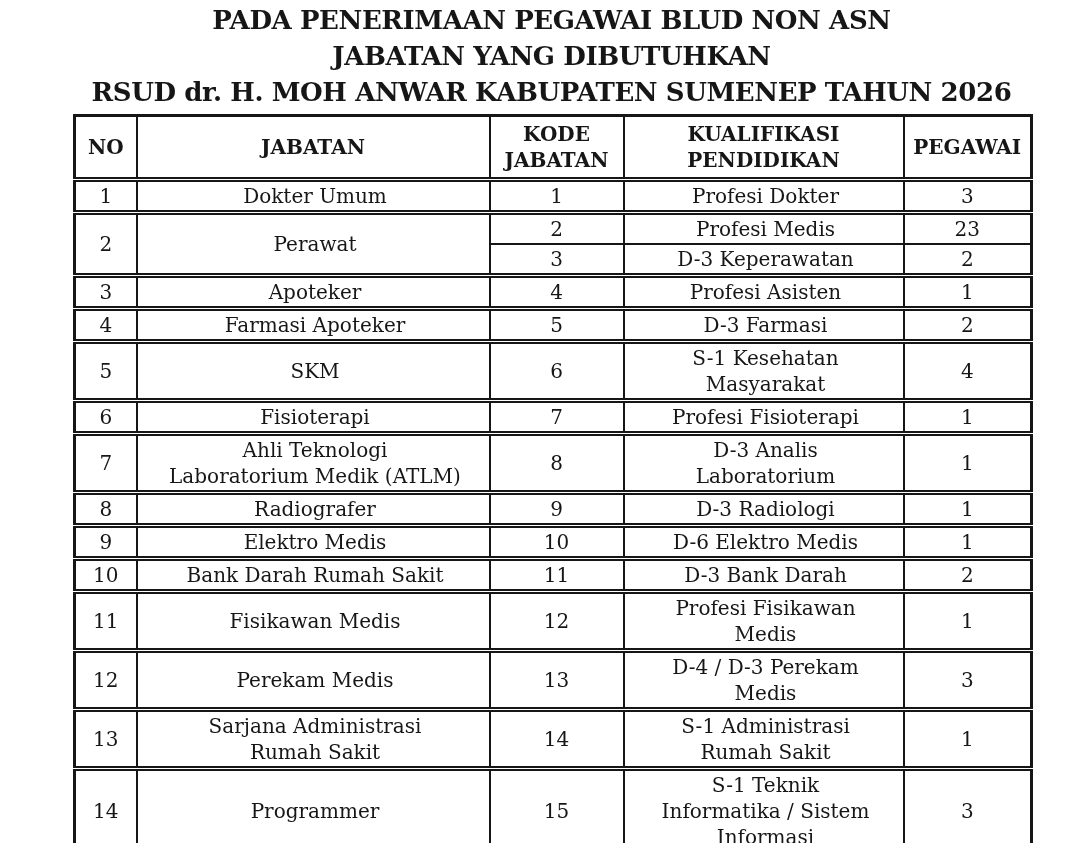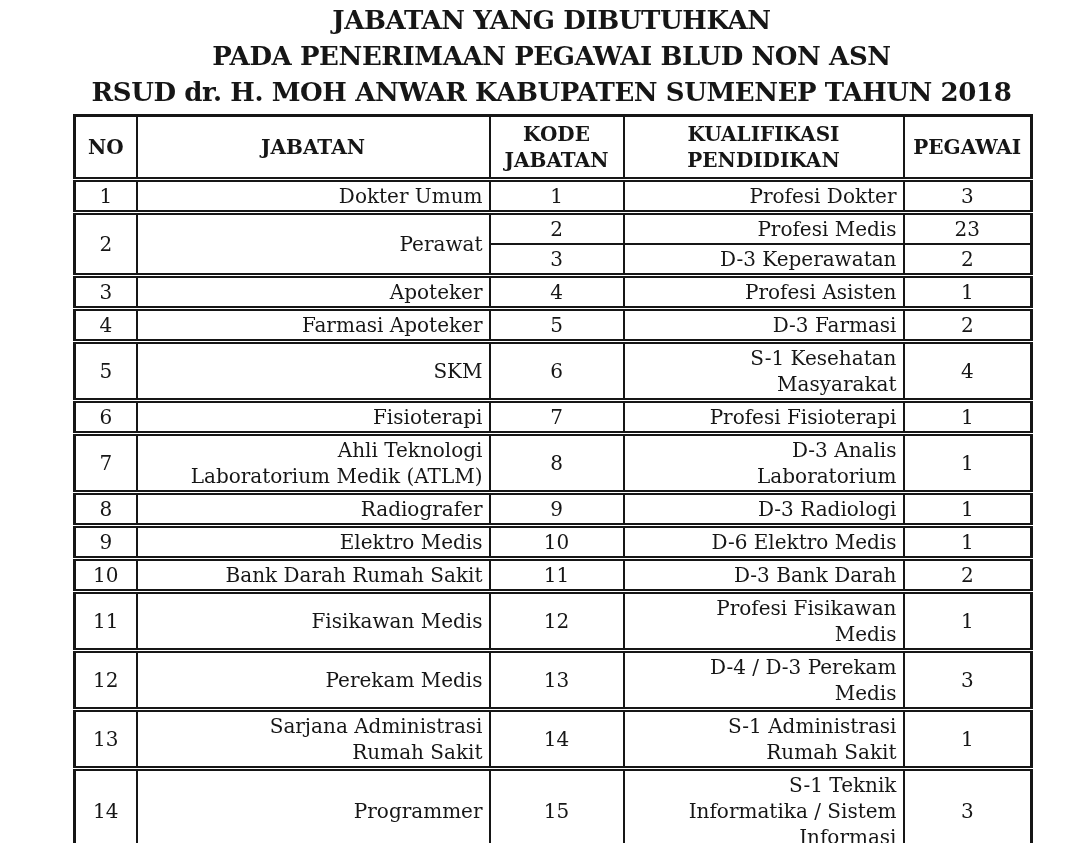--- a/index.html
+++ b/index.html
@@ -47,33 +47,33 @@
     text-align: center;
     line-height: 26px;
     padding: 4px 2px;
   }
   td {
     font-size: 20px;
     line-height: 26px;
     padding: 1px 6px;
   }
   td.c { text-align: center; }
-  td.l { text-align: right; padding-left: 10px; }
+  td.l { text-align: center; padding-left: 10px; }
   tr.major > td { border-top: 5px double #161616; }
   tr.sub > td { border-top: 2px solid #161616; }
 </style>
 </head>
 <body>
 
 <div class="page">
 
   <div class="titles">
+    <div class="title-line">PADA PENERIMAAN PEGAWAI BLUD NON ASN</div>
     <div class="title-line">JABATAN YANG DIBUTUHKAN</div>
-    <div class="title-line">PADA PENERIMAAN PEGAWAI BLUD NON ASN</div>
-    <div class="title-line">RSUD dr. H. MOH ANWAR KABUPATEN SUMENEP TAHUN 2018</div>
+    <div class="title-line">RSUD dr. H. MOH ANWAR KABUPATEN SUMENEP TAHUN 2026</div>
   </div>
 
   <table class="positions">
     <colgroup>
       <col style="width:62px">
       <col style="width:353px">
       <col style="width:134px">
       <col style="width:280px">
       <col style="width:128px">
     </colgroup>

